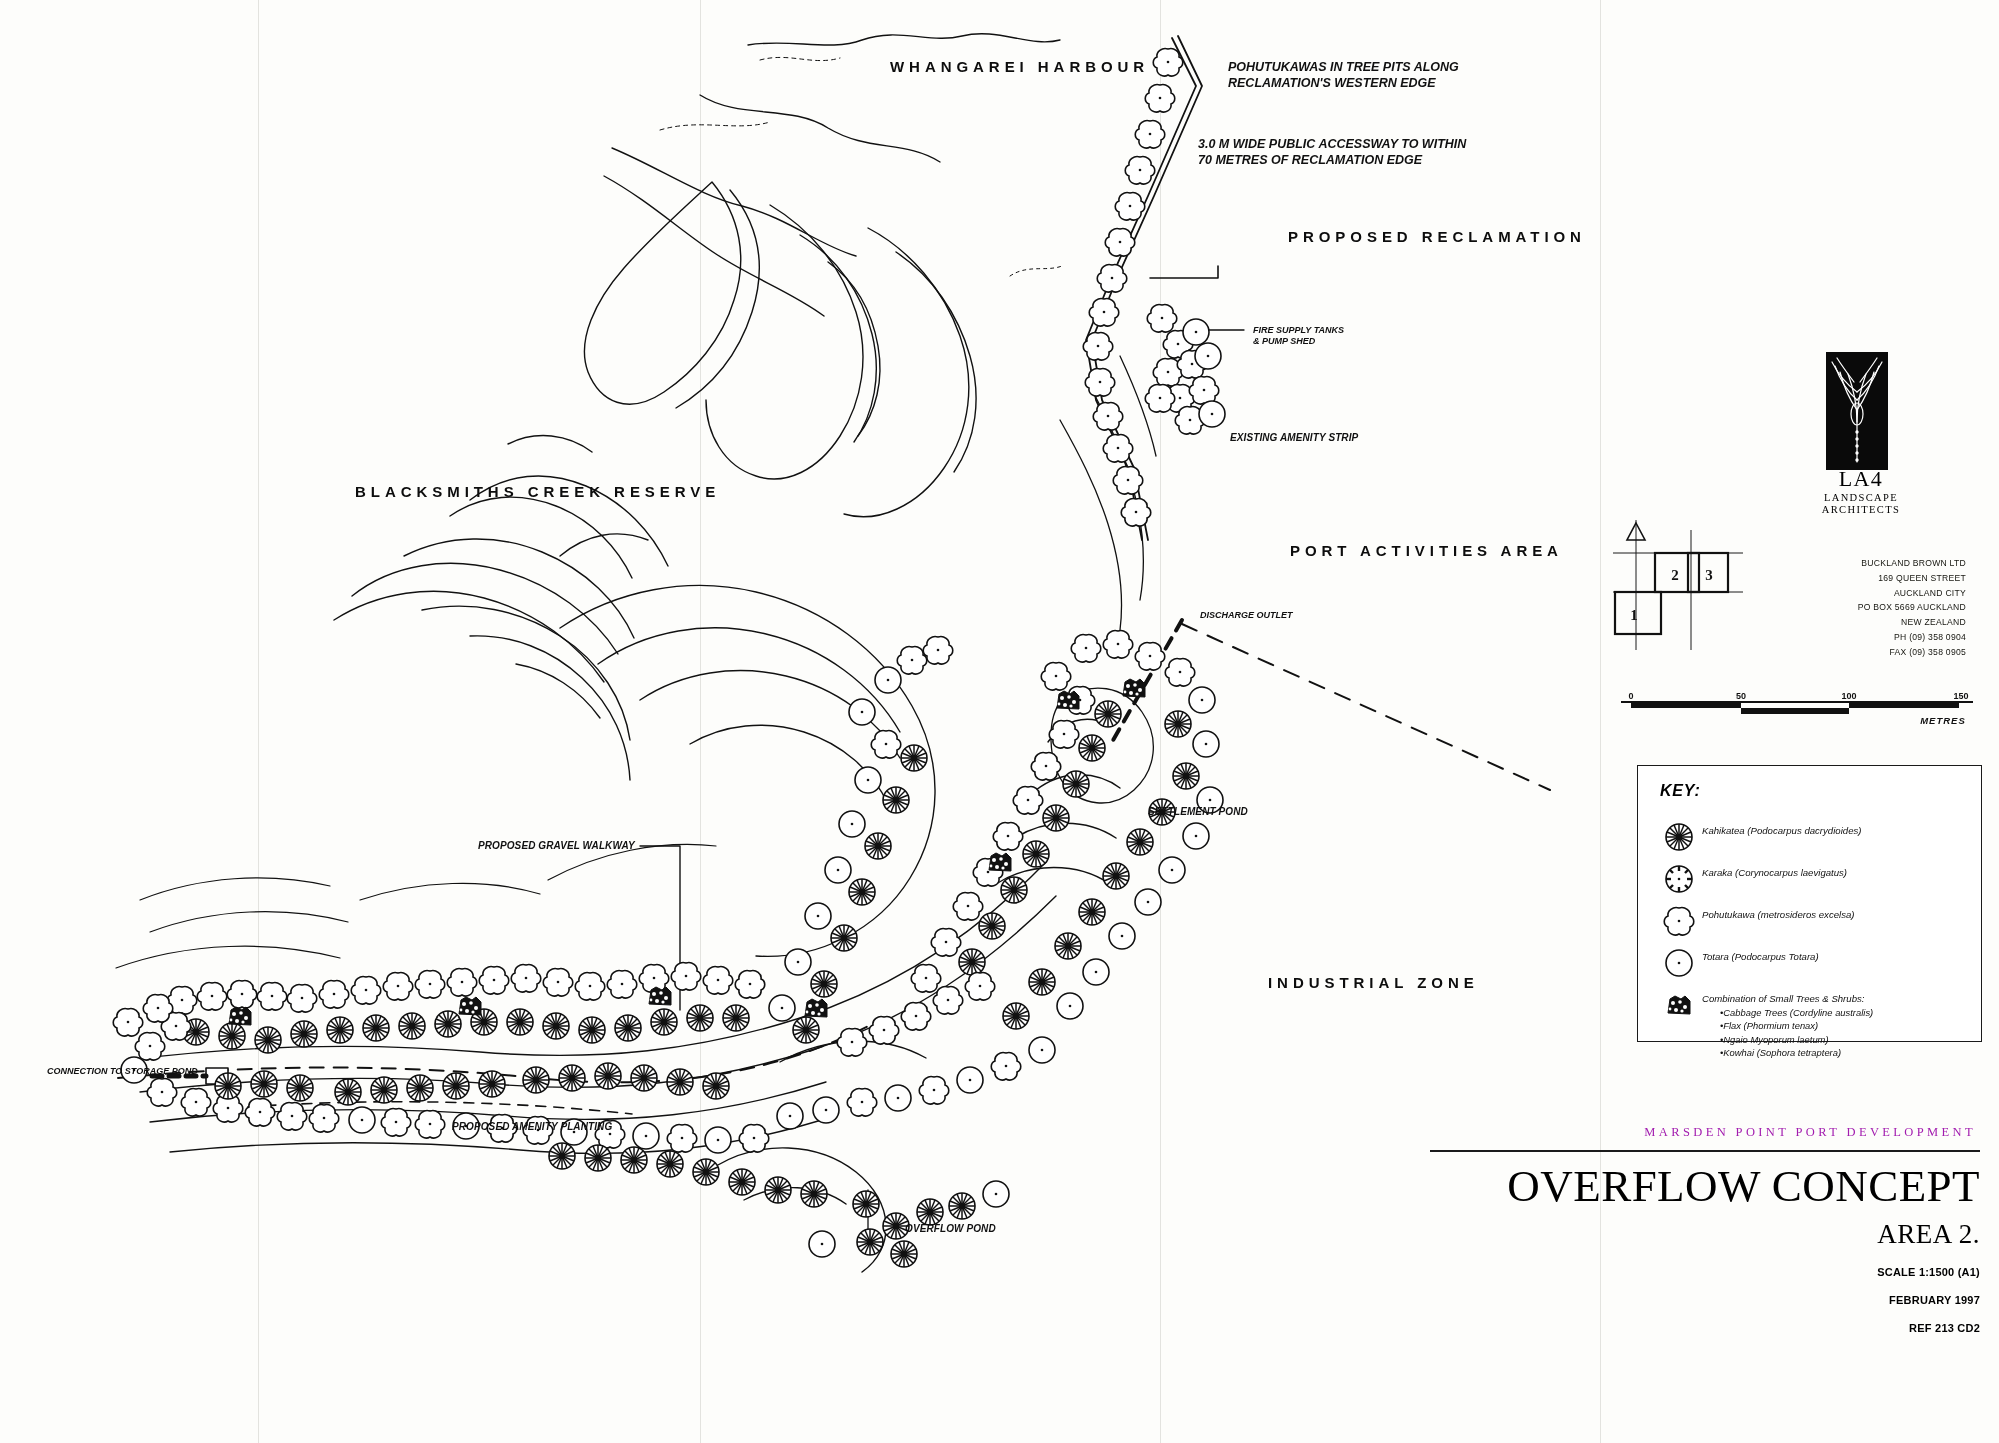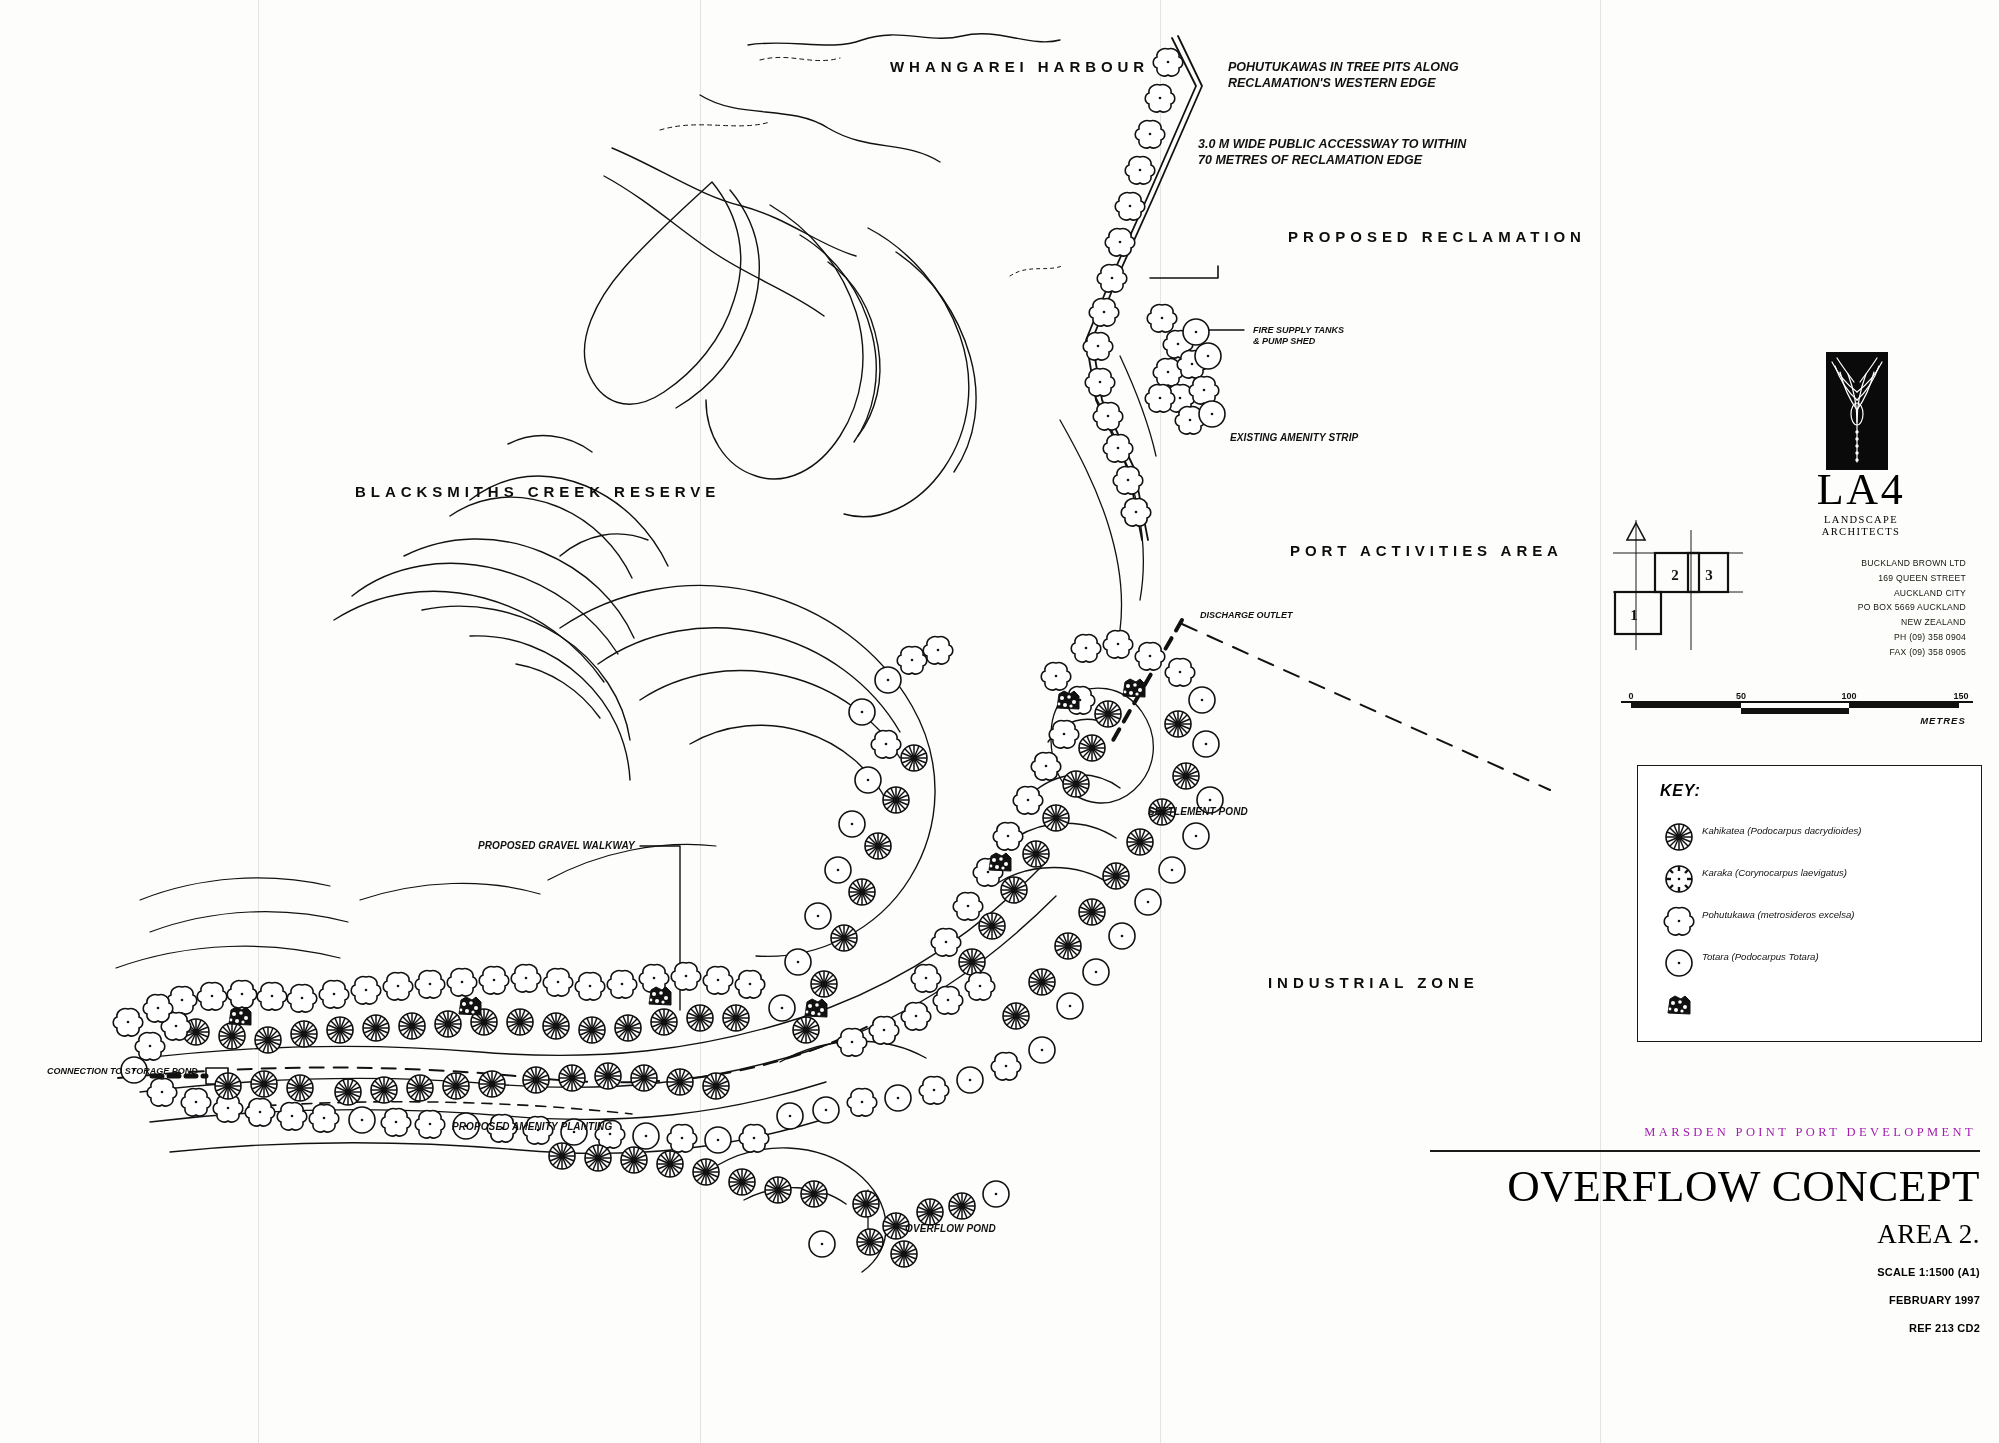--- a/index.html
+++ b/index.html
@@ -29,21 +29,21 @@
   }
   .callout.small{font-size:10px;letter-spacing:.01em;}
   .callout.tiny{font-size:9px;}
 
   
   .logo-mark{
     position:absolute;width:62px;height:118px;background:#0a0a0a;
     left:1826px;top:352px;overflow:hidden;
   }
   .logo-text{position:absolute;left:1806px;top:468px;width:110px;text-align:center;}
-  .logo-la4{font-family:"Liberation Serif",serif;font-size:44px;letter-spacing:.06em;line-height:1;}
+  .logo-la4{font-family:"Liberation Serif",serif;font-size:22px;letter-spacing:.06em;line-height:1;}
   .logo-sub{font-family:"Liberation Serif",serif;font-size:10.5px;letter-spacing:.13em;line-height:1.18;margin-top:2px;}
 
   
   #address{position:absolute;left:1770px;top:556px;width:196px;text-align:right;
            font-size:8.6px;line-height:1.72;letter-spacing:.03em;color:#15150f;}
 
   
   #locdiag{position:absolute;left:1613px;top:520px;width:180px;height:130px;}
 
   
@@ -617,20 +617,29 @@
       </div>
       <div class="key-txt">Totara (Podocarpus Totara)</div>
     </div>
 
     <div class="key-row" style="top:222px;">
       <div class="key-sym">
         <svg width="34" height="34" viewBox="-17 -17 34 34">
             <use href="#sym-shrub"></use>
           </svg>
       </div>
+      <div class="key-txt">
+        <div>Combination of Small Trees &amp; Shrubs:</div>
+        <ul class="key-sub">
+          <li>Cabbage Trees (Cordyline australis)</li>
+          <li>Flax (Phormium tenax)</li>
+          <li>Ngaio Myoporum laetum)</li>
+          <li>Kowhai (Sophora tetraptera)</li>
+        </ul>
+      </div>
     </div>
   </div>
 
   <div id="titleblock">
     <div id="tb-project">MARSDEN POINT PORT DEVELOPMENT</div>
     <div id="tb-rule"></div>
     <div id="tb-main">OVERFLOW CONCEPT</div>
     <div id="tb-area">AREA 2.</div>
     <div class="tb-meta">SCALE 1:1500 (A1)</div>
     <div class="tb-meta">FEBRUARY 1997</div>

